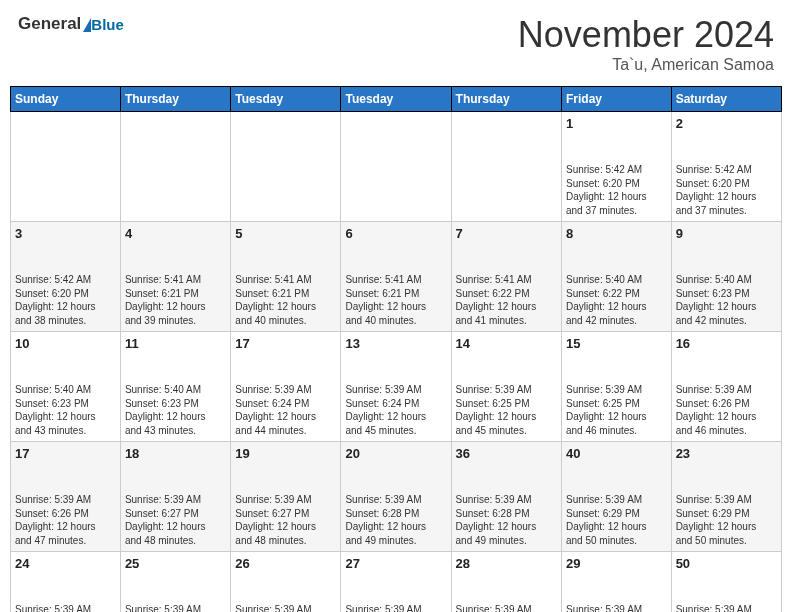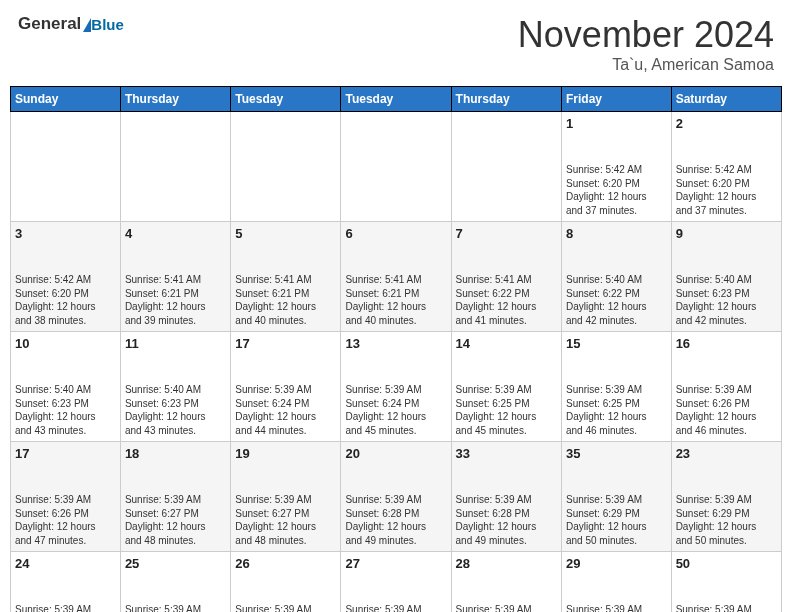--- a/index.html
+++ b/index.html
@@ -195,25 +195,25 @@
         </td>
         <td>
           <span class="day-number">19</span>
           <div class="day-info">Sunrise: 5:39 AM<br>Sunset: 6:27 PM<br>Daylight: 12 hours<br>and 48 minutes.</div>
         </td>
         <td>
           <span class="day-number">20</span>
           <div class="day-info">Sunrise: 5:39 AM<br>Sunset: 6:28 PM<br>Daylight: 12 hours<br>and 49 minutes.</div>
         </td>
         <td>
-          <span class="day-number">33</span>
+          <span class="day-number">36</span>
           <div class="day-info">Sunrise: 5:39 AM<br>Sunset: 6:28 PM<br>Daylight: 12 hours<br>and 49 minutes.</div>
         </td>
         <td>
-          <span class="day-number">35</span>
+          <span class="day-number">40</span>
           <div class="day-info">Sunrise: 5:39 AM<br>Sunset: 6:29 PM<br>Daylight: 12 hours<br>and 50 minutes.</div>
         </td>
         <td>
           <span class="day-number">23</span>
           <div class="day-info">Sunrise: 5:39 AM<br>Sunset: 6:29 PM<br>Daylight: 12 hours<br>and 50 minutes.</div>
         </td>
       </tr>
       <tr>
         <td>
           <span class="day-number">24</span>

